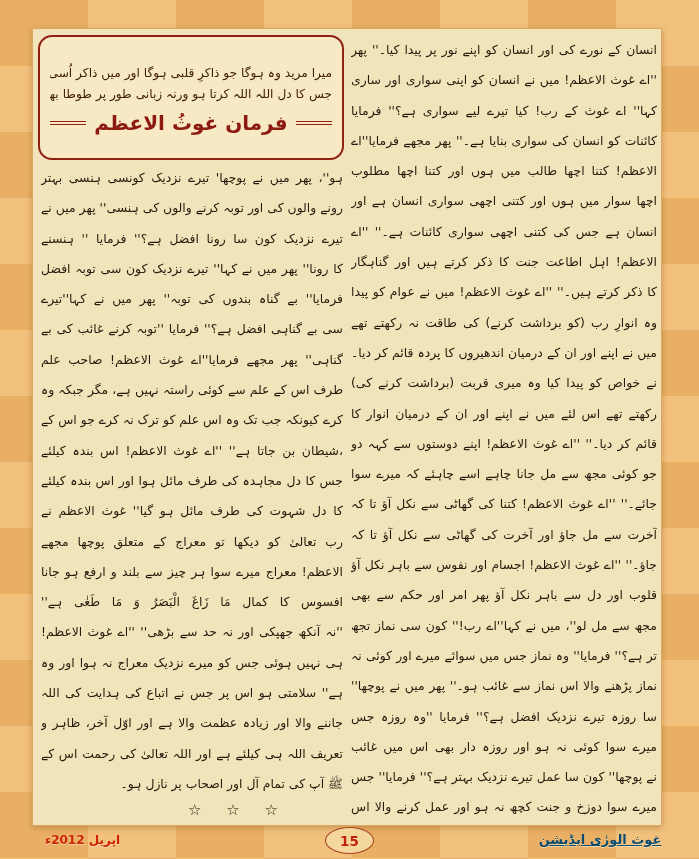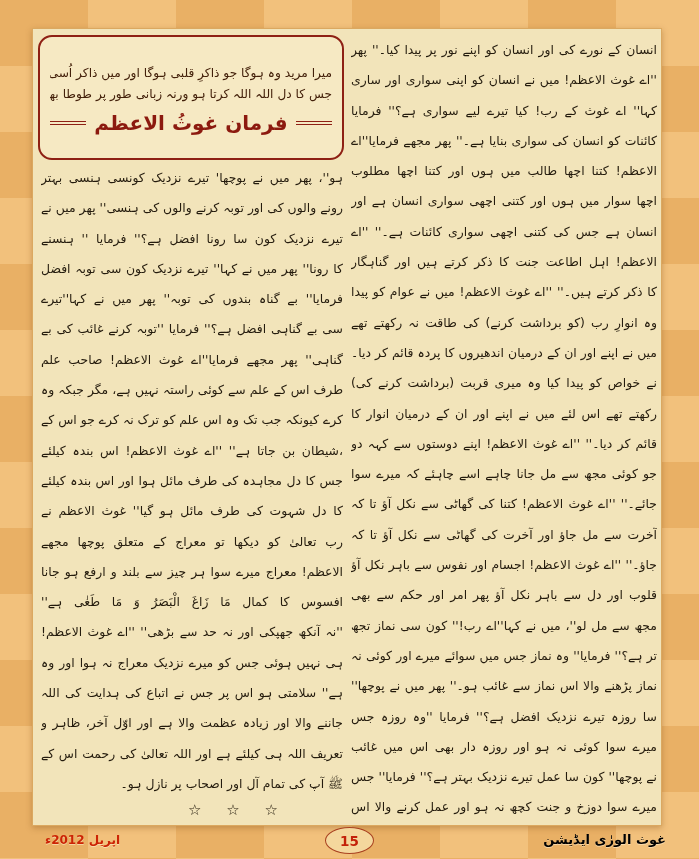--- a/index.html
+++ b/index.html
@@ -52,22 +52,23 @@
     position:absolute; left:120px; top:772px; width:170px;
     text-align:center; font-size:15px; letter-spacing:10px; color:#2a2010;
   }
   .footer-date {
     position:absolute; left:45px; top:833px; width:120px;
     color:#cc2405; font-weight:bold; font-size:12px; text-align:left;
     text-shadow:0 1px 0 rgba(255,235,200,.6);
   }
   .footer-edition {
     position:absolute; left:534px; top:832px; width:132px;
-    color:#000000; font-weight:bold; font-size:13px; text-align:right;
+    color:#0c4a6e; font-weight:bold; font-size:13px; text-align:center;
     text-shadow:0 1px 0 rgba(255,235,200,.6);
+    text-decoration:underline;
   }
   .page-oval {
     position:absolute; left:325px; top:827px; width:49px; height:27px;
     background:#f4d79d; border:1.6px solid #a8401f; border-radius:50%;
     display:flex; align-items:center; justify-content:center;
     color:#c32109; font-weight:bold; font-size:13.5px;
   }
 </style>
 </head>
 <body>

